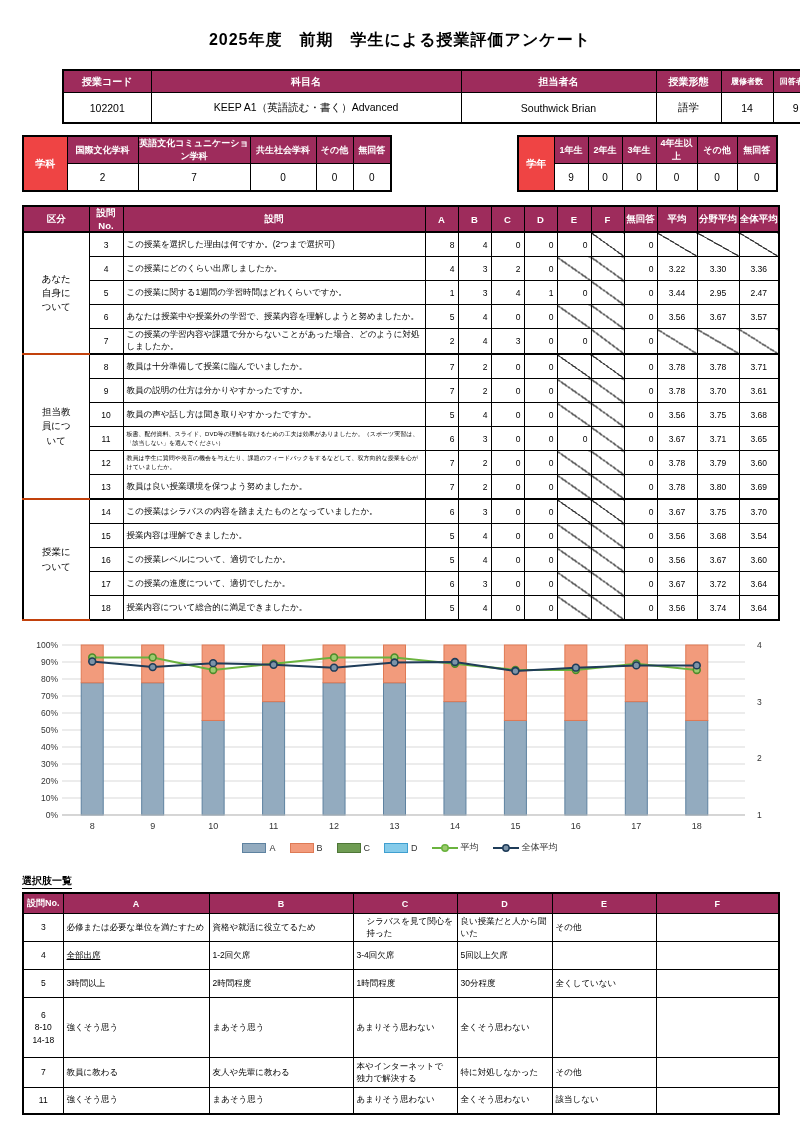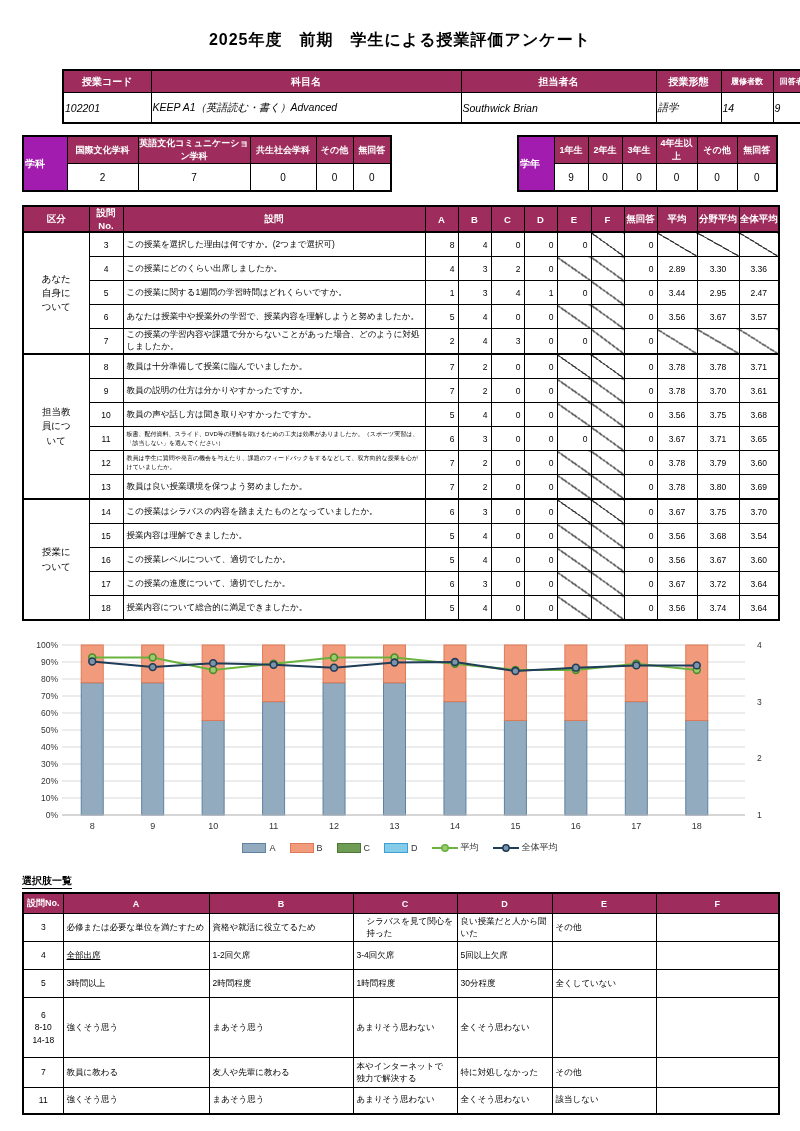--- a/index.html
+++ b/index.html
@@ -10,37 +10,37 @@
   }
   .page{padding:26px 22px 0 22px;}
   h1.title{font-size:16px;font-weight:bold;text-align:center;margin:4px 0 18px 0;letter-spacing:1px;}
   table{border-collapse:collapse;table-layout:fixed;}
   td,th{border:1px solid #000;overflow:hidden;}
   th{background:#9E2C5C;color:#fff;font-weight:bold;font-size:10px;padding:0;}
   .outer{border:2px solid #000;}
   
   .course-table{width:756px;margin-left:40px;}
   .course-table th{height:21px;}
-  .course-table td{height:27px;font-size:10.5px;text-align:left;background:#fff;font-style:italic;}
+  .course-table td{height:27px;font-size:10.5px;text-align:center;background:#fff;}
   .th-small{font-size:8px;}
   
   .mini-row{display:flex;justify-content:space-between;margin-top:11px;}
   .mini th{height:20px;font-size:9px;}
   .mini td{height:24px;font-size:10px;text-align:center;background:#fff;}
-  .mini .rowlab{background:#a21caf;color:#fff;font-size:10px;font-weight:bold;text-align:left;}
+  .mini .rowlab{background:#ef4444;color:#fff;font-size:10px;font-weight:bold;text-align:center;}
   .th-tiny{font-size:7px;}
   
   .q-table{width:756px;margin-top:13px;}
   .q-table th{height:20px;font-size:9.5px;}
   .q-table td{height:21px;font-size:8.5px;background:#fff;}
   .q-table td.qtext{text-align:left;padding:0 3px;}
   .q-table td.qtext.small{font-size:6px;}
   .q-table td.num{text-align:right;padding-right:3px;}
   .q-table td.avg{text-align:center;}
-  .q-table td.grp{font-size:9.5px;text-align:center;white-space:pre-line;line-height:1.5;border-bottom:2px solid #000000;}
+  .q-table td.grp{font-size:9.5px;text-align:center;white-space:pre-line;line-height:1.5;border-bottom:2px solid #c2410c;}
   .q-table tr.grp-start td{border-top:2px solid #000;}
   td.diag{background-image:linear-gradient(to top right,transparent calc(50% - 0.6px),#333 calc(50% - 0.6px),#333 calc(50% + 0.6px),transparent calc(50% + 0.6px));}
   
   .chart-block{margin-top:16px;}
   .chart-title{text-align:center;font-size:14px;color:#444;letter-spacing:1px;margin-bottom:8px;}
   .legend{display:flex;justify-content:center;align-items:center;gap:14px;margin-top:2px;font-size:9px;color:#333;}
   .legend .item{display:flex;align-items:center;gap:3px;}
   .legend .sw{width:22px;height:8px;display:inline-block;border:1px solid #666;}
   
   .choices-block{margin-top:16px;}
@@ -202,21 +202,21 @@
         <tr>
           <td class="avg">4</td>
           <td class="qtext">この授業にどのくらい出席しましたか。</td>
           <td class="num">4</td>
           <td class="num">3</td>
           <td class="num">2</td>
           <td class="num">0</td>
           <td class="diag"></td>
           <td class="diag"></td>
           <td class="num">0</td>
-          <td class="avg">2.89</td>
+          <td class="avg">3.22</td>
           <td class="avg">3.30</td>
           <td class="avg">3.36</td>
         </tr>
         <tr>
           <td class="avg">5</td>
           <td class="qtext">この授業に関する1週間の学習時間はどれくらいですか。</td>
           <td class="num">1</td>
           <td class="num">3</td>
           <td class="num">4</td>
           <td class="num">1</td>

